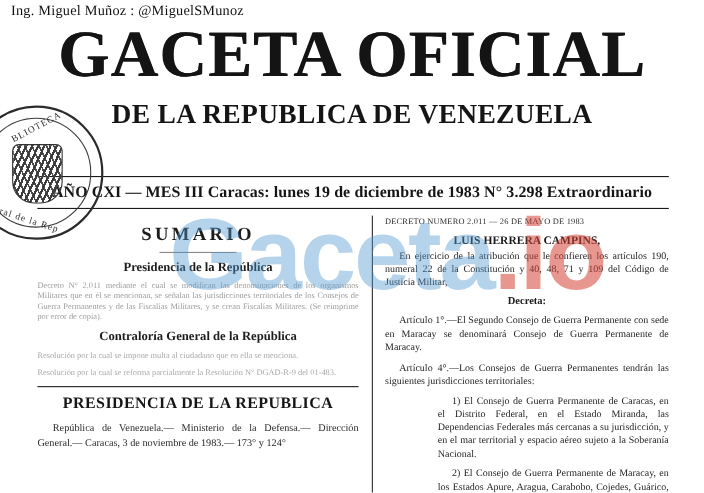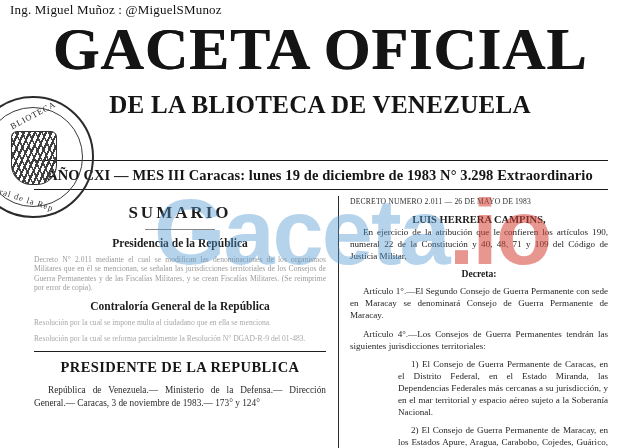--- a/index.html
+++ b/index.html
@@ -291,21 +291,21 @@
 </style>
 </head>
 <body>
 
 <div id="page">
 
   <div class="attribution">Ing. Miguel Muñoz : @MiguelSMunoz</div>
 
   <div class="masthead">
     <div class="masthead-title">GACETA OFICIAL</div>
-    <div class="masthead-sub">DE LA BLIOTECA DE VENEZUELA</div>
+    <div class="masthead-sub">DE LA REPUBLICA DE VENEZUELA</div>
   </div>
 
   <div class="rule rule-top"></div>
   <div class="issue-line">AÑO CXI — MES III   Caracas: lunes 19 de diciembre de 1983   N° 3.298 Extraordinario</div>
   <div class="rule rule-bottom"></div>
 
   <div class="seal">
     <div class="seal-inner"></div>
     <div class="seal-core"></div>
     <div class="seal-text seal-text-top">BLIOTECA</div>
@@ -316,21 +316,21 @@
 
   <div class="col-left">
     <div class="sumario">SUMARIO</div>
     <div class="hr-short"></div>
     <div class="sec-head">Presidencia de la República</div>
     <div class="faded">Decreto N° 2.011 mediante el cual se modifican las denominaciones de los organismos Militares que en él se mencionan, se señalan las jurisdicciones territoriales de los Consejos de Guerra Permanentes y de las Fiscalías Militares, y se crean Fiscalías Militares. (Se reimprime por error de copia).</div>
     <div class="sec-head">Contraloría General de la República</div>
     <div class="faded lighter">Resolución por la cual se impone multa al ciudadano que en ella se menciona.</div>
     <div class="faded lighter">Resolución por la cual se reforma parcialmente la Resolución N° DGAD-R-9 del 01-483.</div>
     <div class="rule-left-wide"></div>
-    <div class="pres-head">PRESIDENTE DE LA REPUBLICA</div>
+    <div class="pres-head">PRESIDENCIA DE LA REPUBLICA</div>
     <div class="body-left">República de Venezuela.— Ministerio de la Defensa.— Dirección General.— Caracas, 3 de noviembre de 1983.— 173° y 124°</div>
   </div>
 
   <div class="col-right">
     <div class="decreto-line">DECRETO NUMERO 2.011 — 26 DE MAYO DE 1983</div>
     <div class="signer">LUIS HERRERA CAMPINS,</div>
     <div class="body-right">En ejercicio de la atribución que le confieren los artículos 190, numeral 22 de la Constitución y 40, 48, 71 y 109 del Código de Justicia Militar,</div>
     <div class="decreta">Decreta:</div>
     <div class="art">Artículo 1°.—El Segundo Consejo de Guerra Permanente con sede en Maracay se denominará Consejo de Guerra Permanente de Maracay.</div>
     <div class="art">Artículo 4°.—Los Consejos de Guerra Permanentes tendrán las siguientes jurisdicciones territoriales:</div>

